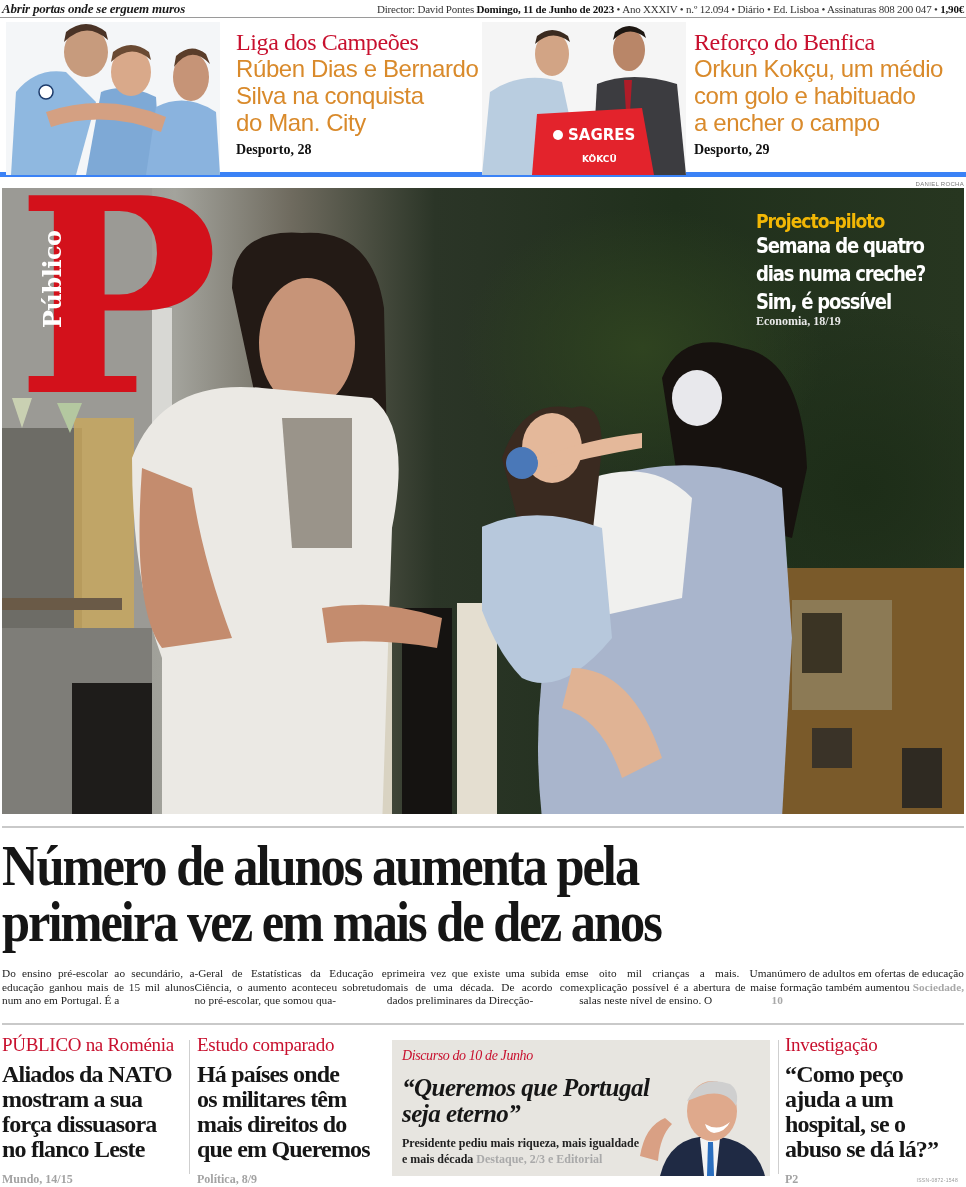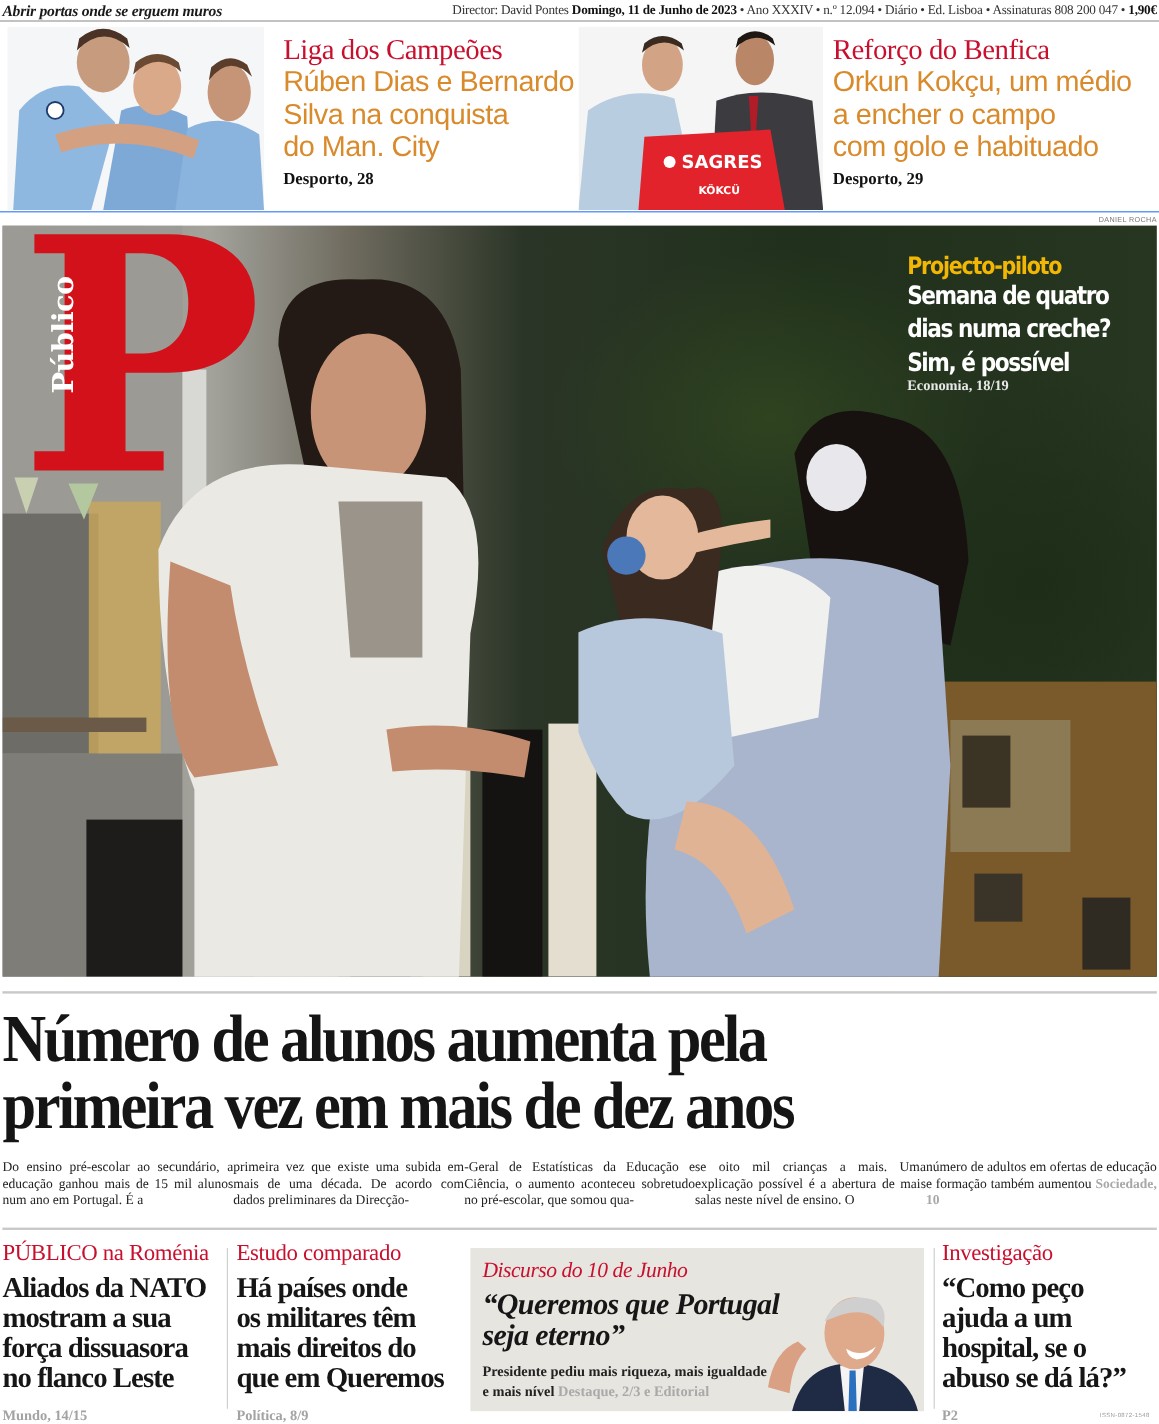--- a/index.html
+++ b/index.html
@@ -6,21 +6,21 @@
   html, body { width: 966px; height: 1187px; background: #ffffff; overflow: hidden; }
   body { position: relative; font-family: "DejaVu Serif", "Liberation Serif", serif; color: #1a1a1a; }
 
   
   .topbar { position: absolute; left: 0; top: 0; width: 966px; height: 18px; display: flex; align-items: center; justify-content: space-between; border-bottom: 1px solid #9a9a9a; }
   .tagline { font-family: "Liberation Serif", serif; font-style: italic; font-weight: bold; font-size: 13px; padding-left: 2px; letter-spacing: -0.2px; }
   .issue-info { font-family: "Liberation Serif", serif; font-size: 11px; color: #333; padding-right: 2px; white-space: nowrap; letter-spacing: -0.2px; }
   .issue-info b { color: #111; }
 
   
-  .teaser-row { position: absolute; left: 0; top: 19px; width: 966px; height: 158px; border-bottom: 1px solid #3b82f6; }
+  .teaser-row { position: absolute; left: 0; top: 19px; width: 966px; height: 158px; border-bottom: 5px solid #3b82f6; }
   .teaser-photo { position: absolute; top: 3px; height: 153px; overflow: hidden; }
   .teaser-text { position: absolute; top: 10px; }
   .kicker-red { color: #c8102e; font-family: "Liberation Serif", serif; font-size: 24px; line-height: 26px; letter-spacing: -0.4px; }
   .headline-gold { color: #d98a2b; font-family: Liberation Sans, sans-serif; font-size: 24px; line-height: 27px; letter-spacing: -0.4px; }
   .section-ref { font-family: "Liberation Serif", serif; font-weight: bold; font-size: 14px; margin-top: 6px; color: #111; }
 
   
   .photo-credit { position: absolute; right: 2px; top: 181px; font-family: "Liberation Sans", sans-serif; font-size: 6px; color: #777; letter-spacing: 0.3px; }
   .hero { position: absolute; left: 2px; top: 188px; width: 962px; height: 626px; overflow: hidden;
     background:
@@ -44,21 +44,21 @@
 
   
   .rule-bottom { position: absolute; left: 2px; top: 1023px; width: 962px; height: 2px; background: #c9c9c9; }
   .bt { position: absolute; top: 1034px; }
   .bt-kicker { color: #c8102e; font-family: "Liberation Serif", serif; font-size: 19px; line-height: 22px; letter-spacing: -0.3px; }
   .bt-head { font-family: "Liberation Serif", serif; font-weight: bold; font-size: 24px; line-height: 25px; color: #161616; letter-spacing: -0.8px; margin-top: 6px; }
   .bt-ref { font-family: "Liberation Serif", serif; font-weight: bold; font-size: 12px; color: #a3a3a3; margin-top: 10px; }
   .vrule { position: absolute; top: 1040px; width: 1px; height: 134px; background: #cfcfcf; }
 
   .feature-box { position: absolute; left: 392px; top: 1040px; width: 378px; height: 136px; background: #e7e5e0; overflow: hidden; }
-  .fb-kicker { position: absolute; left: 10px; top: 8px; color: #c8102e; font-family: "Liberation Serif", serif; font-style: italic; font-size: 18px; letter-spacing: -0.4px; }
+  .fb-kicker { position: absolute; left: 10px; top: 8px; color: #c8102e; font-family: "Liberation Serif", serif; font-style: italic; font-size: 14px; letter-spacing: -0.4px; }
   .fb-quote { position: absolute; left: 10px; top: 35px; font-family: "Liberation Serif", serif; font-style: italic; font-weight: bold; font-size: 25px; line-height: 26px; letter-spacing: -0.5px; color: #161616; }
   .fb-body { position: absolute; left: 10px; top: 95px; width: 260px; font-family: "Liberation Serif", serif; font-weight: bold; font-size: 12px; line-height: 16px; color: #222; }
   .fb-body .ref { color: #a9a9a9; }
   .president { position: absolute; right: 0; bottom: 0; width: 140px; height: 110px; }
 
   .issn { position: absolute; right: 8px; top: 1177px; font-family: "Liberation Sans", sans-serif; font-size: 5px; color: #999; letter-spacing: 0.3px; }
 </style>
 </head>
 <body>
 
@@ -108,22 +108,22 @@
       <path d="M131 18 Q147 2 164 16 L162 10 Q147 -2 133 10 Z" fill="#1e1712"></path>
       <path d="M55 92 L160 86 L172 153 L50 153 Z" fill="#e3232c"></path>
       <text x="86" y="118" fill="#ffffff" font-family="DejaVu Sans, sans-serif" font-weight="bold" font-size="15">SAGRES</text>
       <text x="100" y="140" fill="#ffffff" font-family="DejaVu Sans, sans-serif" font-weight="bold" font-size="9">KÖKCÜ</text>
       <circle cx="76" cy="113" r="5" fill="#ffffff"></circle>
     </svg>
   </div>
   <div class="teaser-text" style="left:694px;">
     <div class="kicker-red">Reforço do Benfica</div>
     <div class="headline-gold">Orkun Kokçu, um médio</div>
+    <div class="headline-gold">com golo e habituado</div>
     <div class="headline-gold">a encher o campo</div>
-    <div class="headline-gold">com golo e habituado</div>
     <div class="section-ref">Desporto, 29</div>
   </div>
 </div>
 
 <div class="photo-credit">DANIEL ROCHA</div>
 <div class="hero">
 
   <svg class="shape" width="962" height="626" viewBox="0 0 962 626" style="left:0;top:0;">
     <rect x="0" y="0" width="150" height="440" fill="#9b9a95"></rect>
     <rect x="0" y="240" width="80" height="200" fill="#6d6c66"></rect>
@@ -184,22 +184,22 @@
   </div>
 </div>
 
 <div class="rule-main"></div>
 <div class="main-head">
   <div>Número de alunos aumenta pela</div>
   <div>primeira vez em mais de dez anos</div>
 </div>
 <div class="lede">
   <div>Do ensino pré-escolar ao secundário, a educação ganhou mais de 15 mil alunos num ano em Portugal. É a</div>
+  <div>-Geral de Estatísticas da Educação e Ciência, o aumento aconteceu sobretudo no pré-escolar, que somou qua-</div>
   <div>primeira vez que existe uma subida em mais de uma década. De acordo com dados preliminares da Direcção-</div>
-  <div>-Geral de Estatísticas da Educação e Ciência, o aumento aconteceu sobretudo no pré-escolar, que somou qua-</div>
   <div>se oito mil crianças a mais. Uma explicação possível é a abertura de mais salas neste nível de ensino. O</div>
   <div><span>número de adultos em ofertas de educação e formação também aumentou</span> <span class="ref">Sociedade, 10</span></div>
 </div>
 
 <div class="rule-bottom"></div>
 
 <div class="bt" style="left:2px; width:182px;">
   <div class="bt-kicker">PÚBLICO na Roménia</div>
   <div class="bt-head">
     <div>Aliados da NATO</div>
@@ -223,21 +223,21 @@
 </div>
 
 <div class="feature-box">
   <div class="fb-kicker">Discurso do 10 de Junho</div>
   <div class="fb-quote">
     <div>“Queremos que Portugal</div>
     <div>seja eterno”</div>
   </div>
   <div class="fb-body">
     <div>Presidente pediu mais riqueza, mais igualdade</div>
-    <div><span>e mais nível</span> <span class="ref">Destaque, 2/3 e Editorial</span></div>
+    <div><span>e mais década</span> <span class="ref">Destaque, 2/3 e Editorial</span></div>
   </div>
   <svg class="president" viewBox="0 0 140 110">
     <path d="M30 110 Q40 70 80 70 Q125 72 135 110 Z" fill="#1f2a44"></path>
     <path d="M70 72 L90 72 L86 110 L74 110 Z" fill="#f4f4f4"></path>
     <path d="M78 76 L83 76 L84 110 L77 110 Z" fill="#2b6fbf"></path>
     <ellipse cx="82" cy="45" rx="25" ry="30" fill="#dfa98c"></ellipse>
     <path d="M57 35 Q70 8 100 18 Q110 25 106 40 Q95 22 70 30 Z" fill="#cfcfcf"></path>
     <path d="M75 58 Q88 66 100 56 Q95 66 84 67 Q77 66 75 58 Z" fill="#ffffff"></path>
     <path d="M10 90 Q15 60 35 52 L42 58 Q30 70 28 95 Z" fill="#d9a084"></path>
   </svg>

